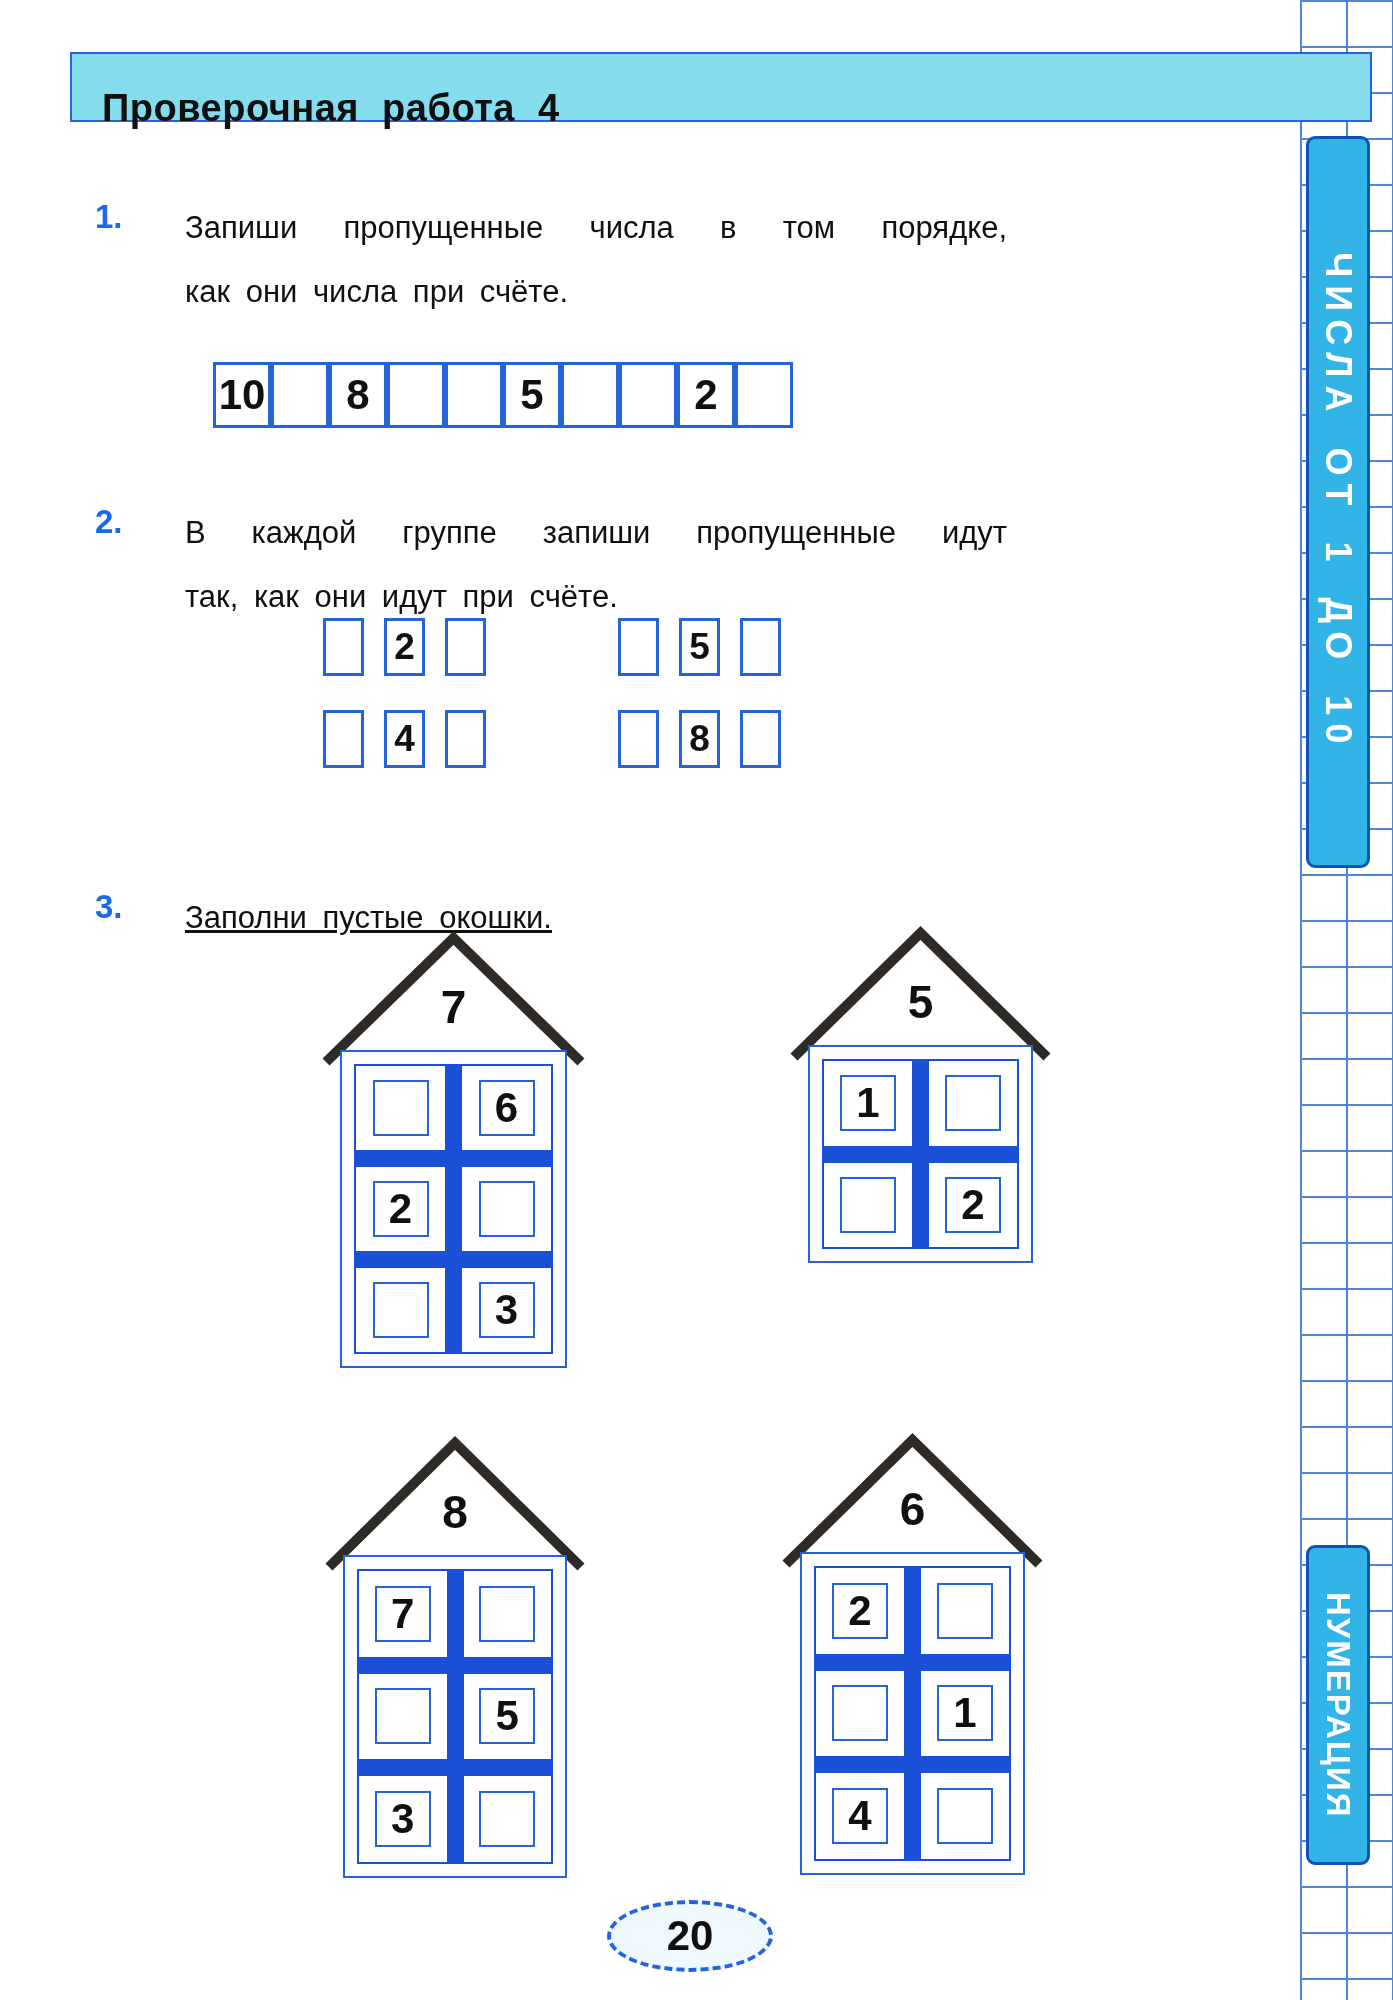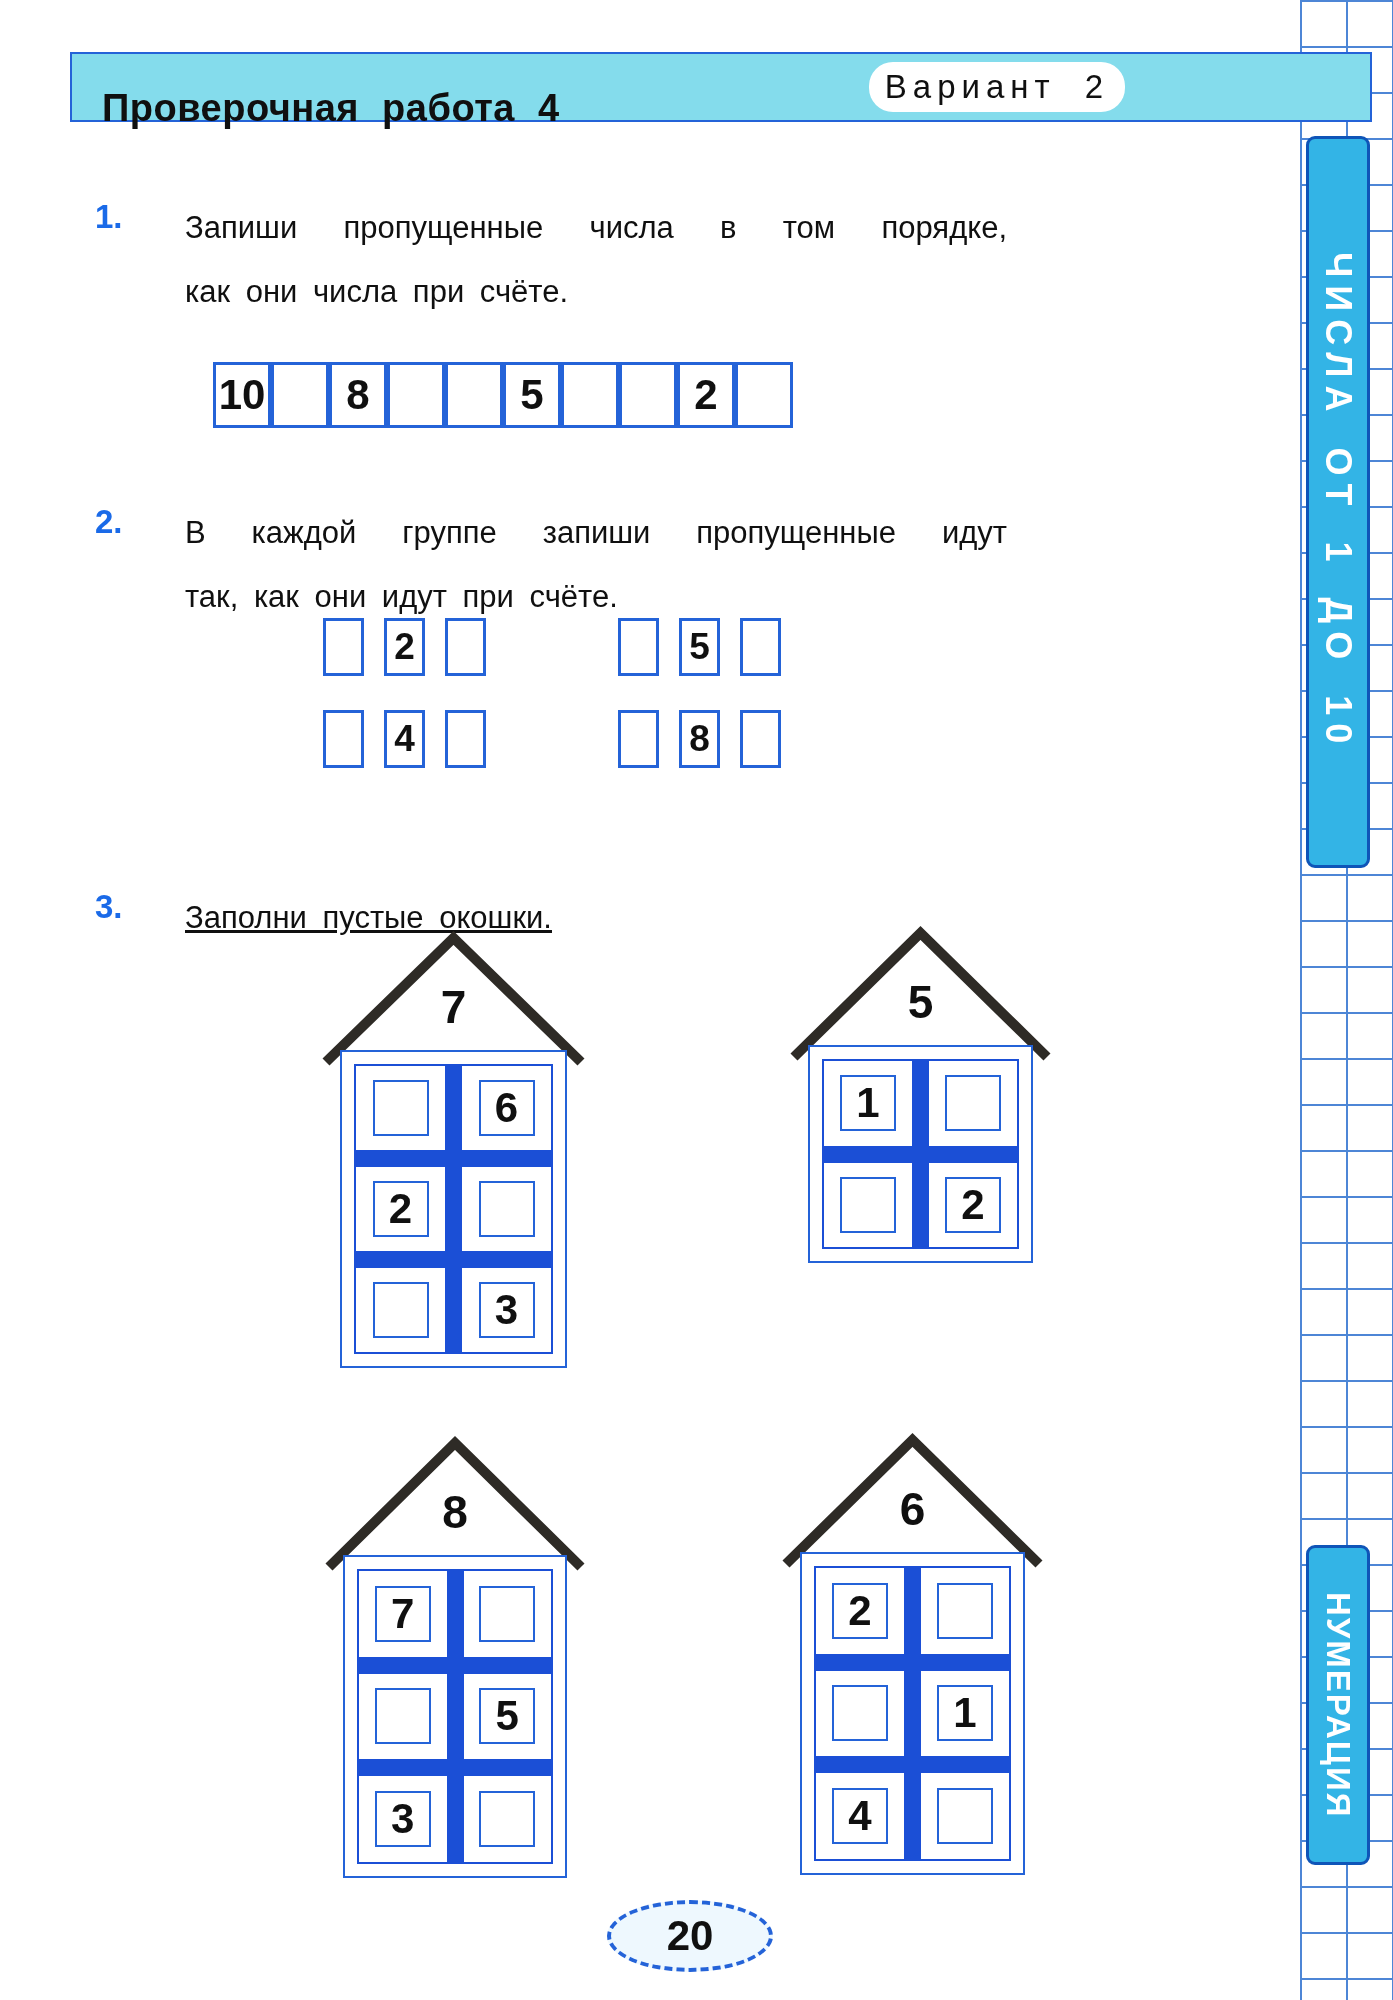--- a/index.html
+++ b/index.html
@@ -97,21 +97,20 @@
 </style>
 </head>
 <body>
 
 <div id="page">
 
   <div class="grid-strip"></div>
 
   <div class="header">
     <span class="title">Проверочная работа 4</span>
-    <div class="variant-pill">Вариант 2</div>
   </div>
 
   <div class="side-label top">ЧИСЛА ОТ 1 ДО 10</div>
   <div class="side-label bottom">НУМЕРАЦИЯ</div>
 
   <div class="tasknum" style="left:95px; top:198px;">1.</div>
   <div class="ttext" style="top:196px;">
     <div class="tline just">Запиши пропущенные числа в том порядке,</div>
     <div class="tline">как они числа при счёте.</div>
   </div>

